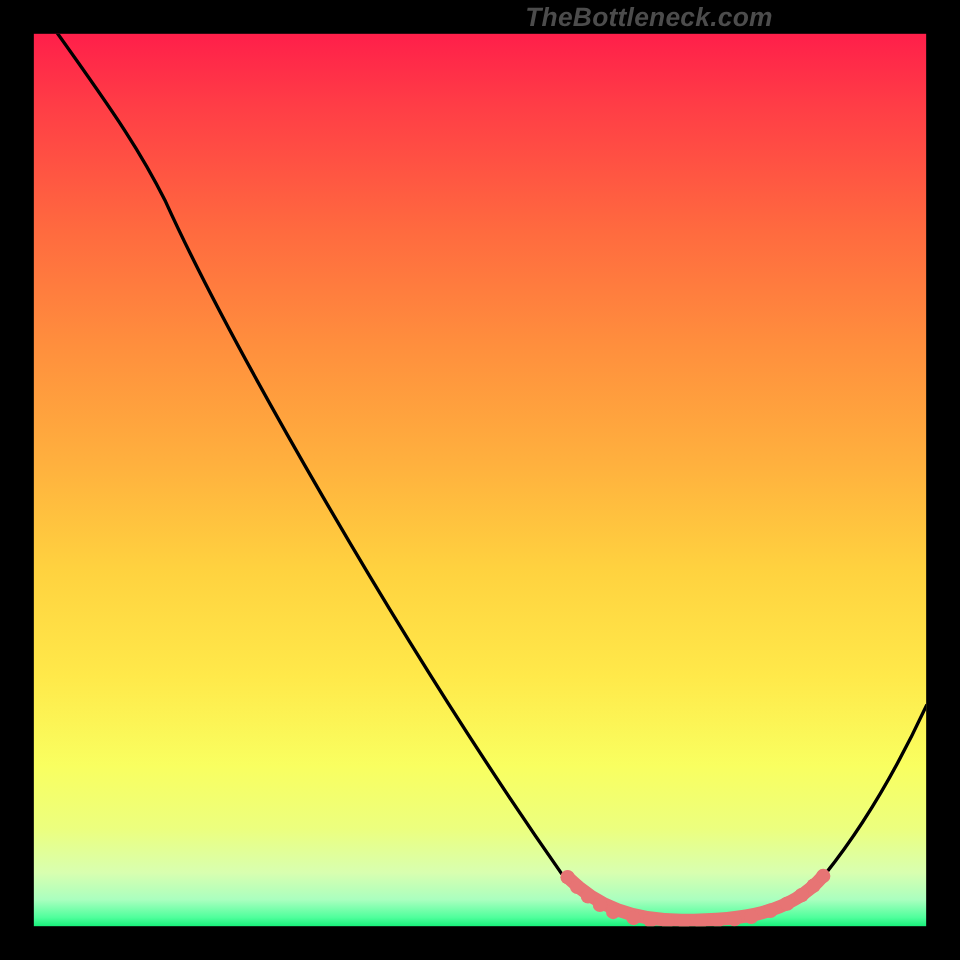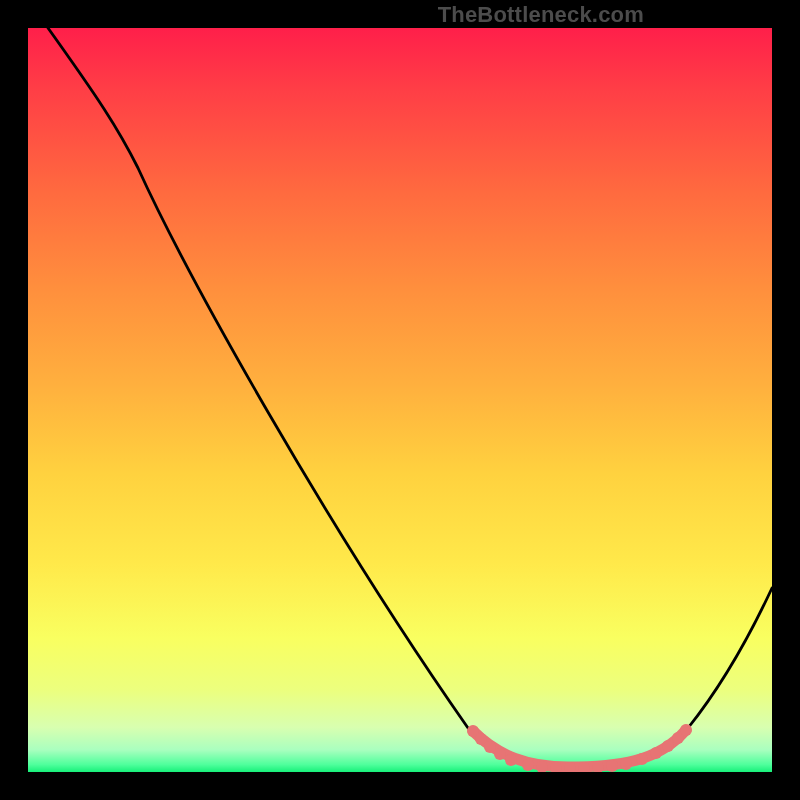--- a/index.html
+++ b/index.html
@@ -9,20 +9,21 @@
     height: 800px;
     background: #000;
     overflow: hidden;
     font-family: Arial, Helvetica, sans-serif;
   }
   .frame {
     position: relative;
     width: 656px;
     height: 800px;
     background: #000;
+    font-style: italic;
   }
   .watermark {
     position: absolute;
     top: 2px;
     right: 12px;
     color: #4c4c4c;
     font-size: 22px;
     font-weight: 600;
     letter-spacing: 0.2px;
     z-index: 10;

